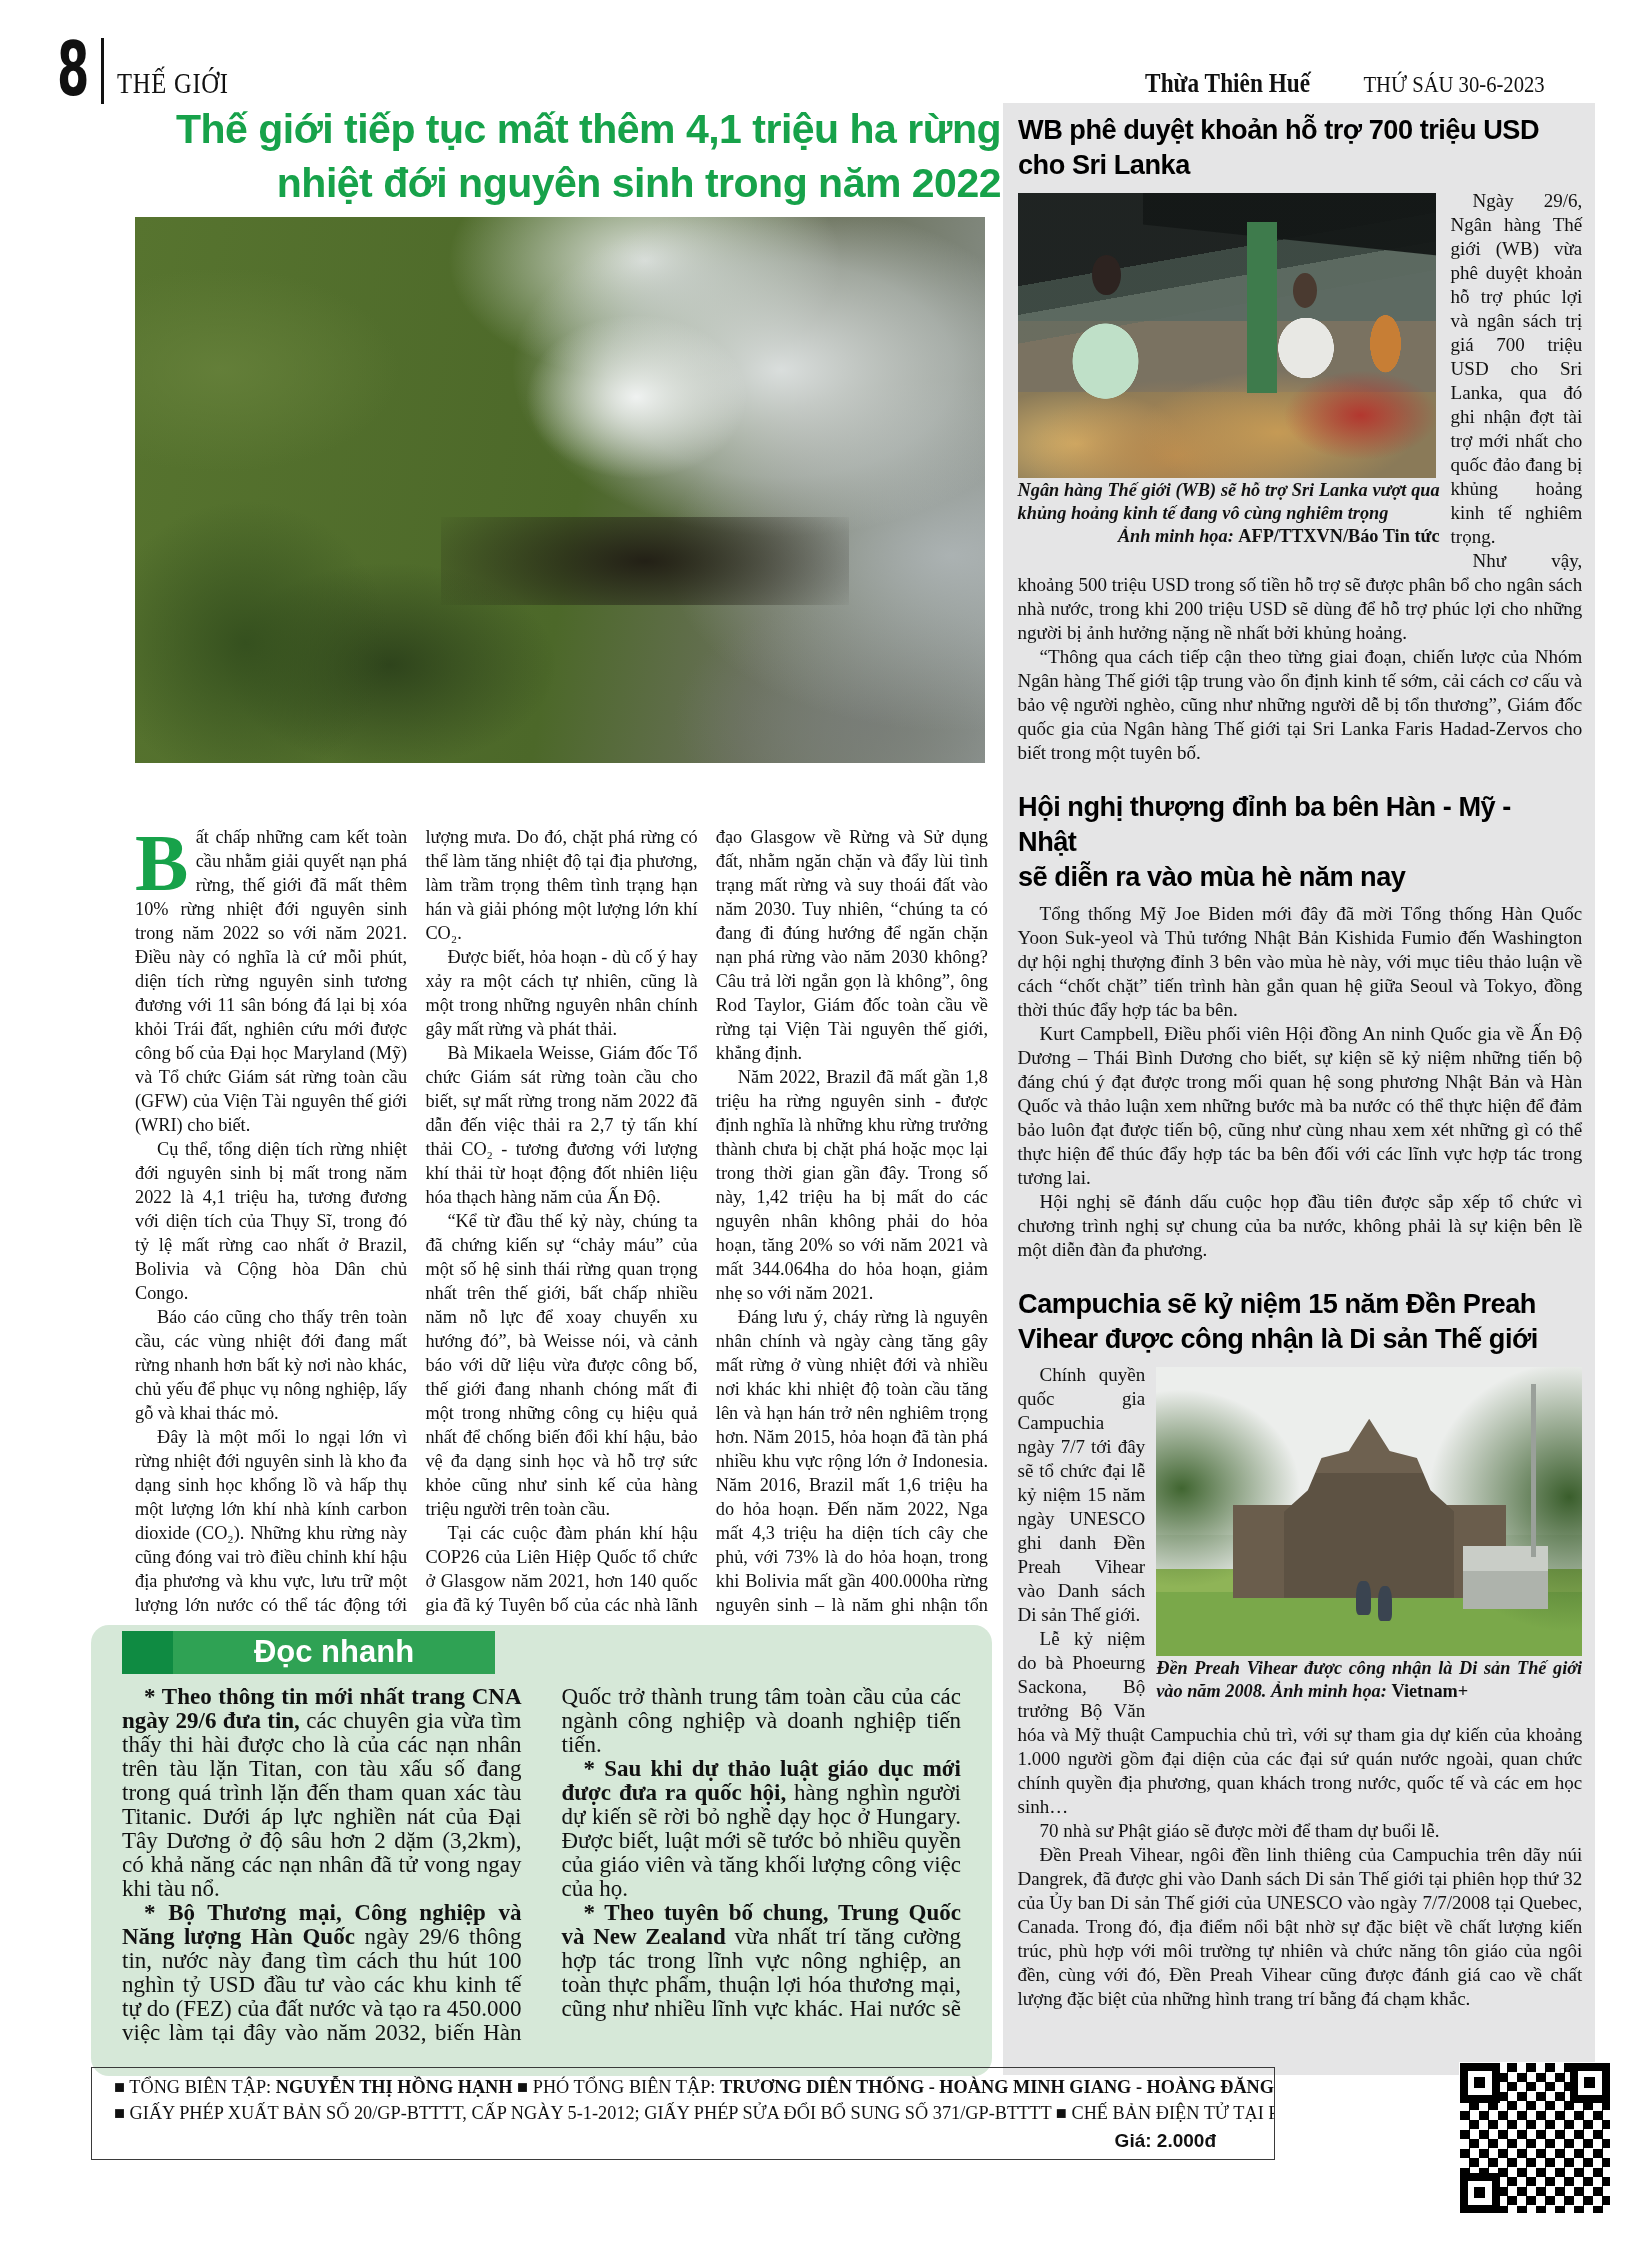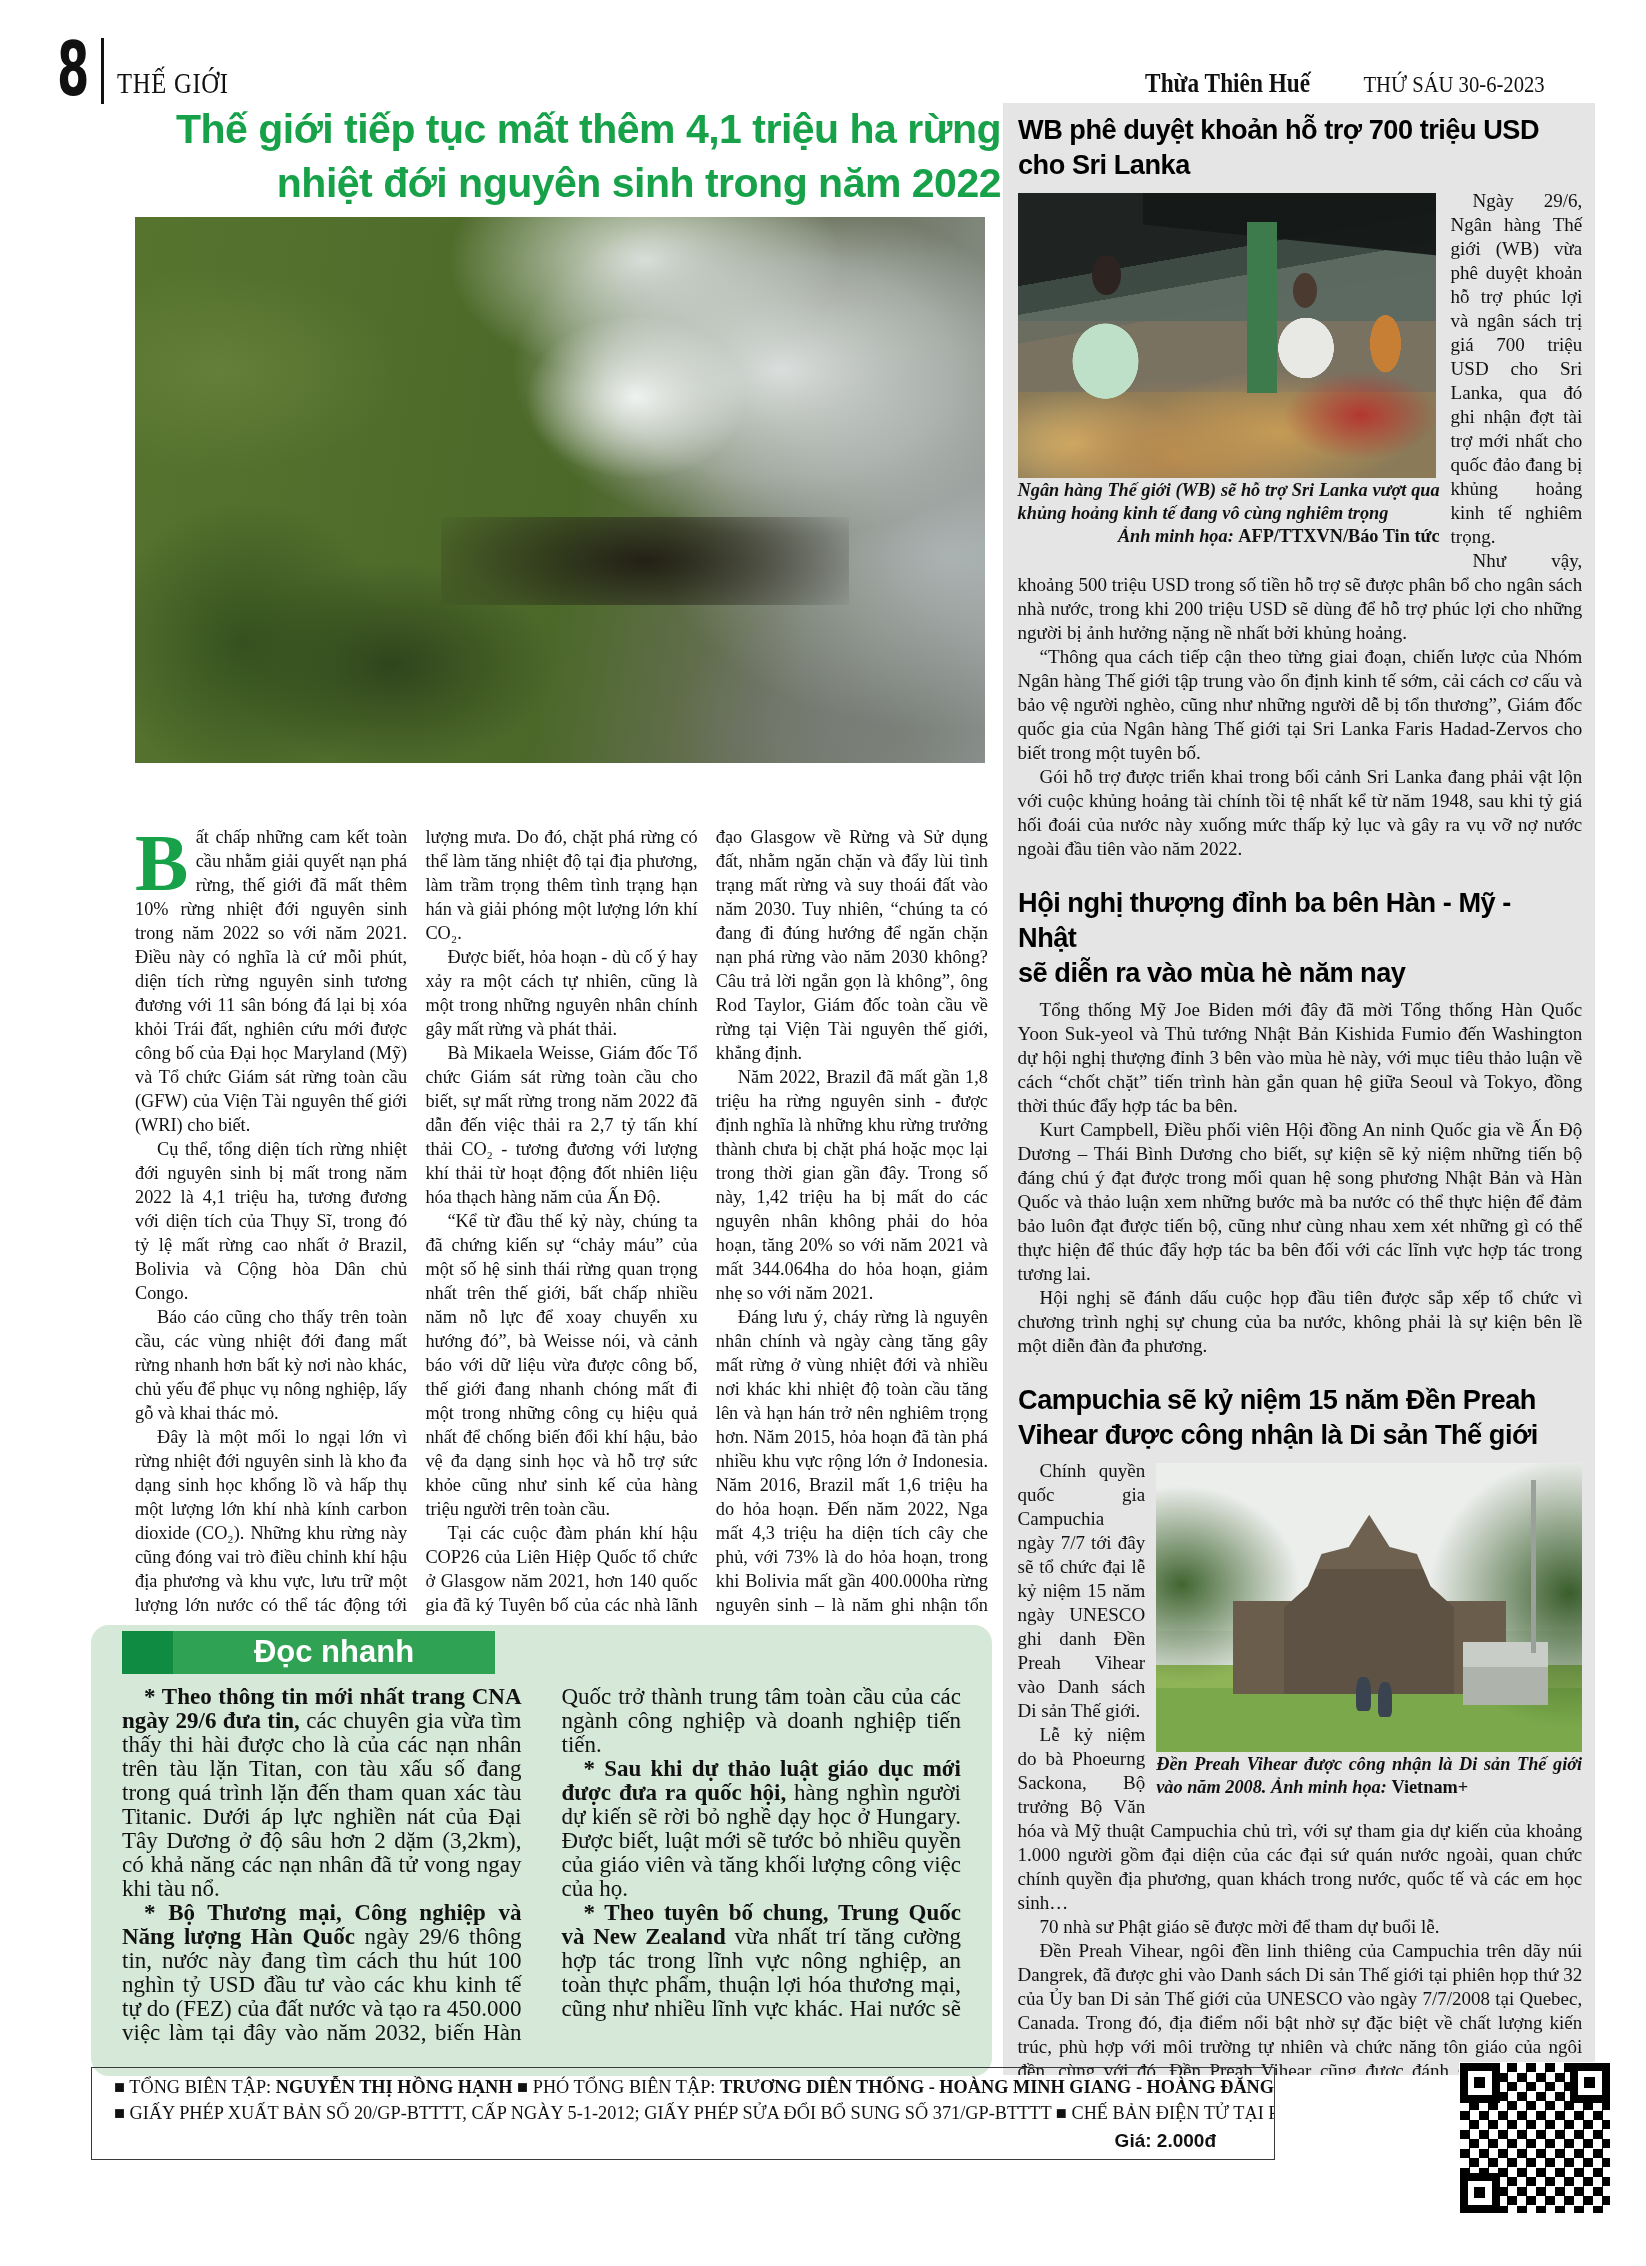--- a/index.html
+++ b/index.html
@@ -153,21 +153,20 @@
             <div class="fig-right"></div>
             <div class="fig-orange"></div>
           </div>
           <div class="sb-cap"><i><span>Ngân hàng Thế giới (WB) sẽ hỗ trợ Sri Lanka vượt qua khủng hoảng kinh tế đang vô cùng nghiêm trọng</span></i>
             <div class="cap-right"><i><span>Ảnh minh họa: </span></i><span class="credit">AFP/TTXVN/Báo Tin tức</span></div>
           </div>
         </div>
         <p>Ngày 29/6, Ngân hàng Thế giới (WB) vừa phê duyệt khoản hỗ trợ phúc lợi và ngân sách trị giá 700 triệu USD cho Sri Lanka, qua đó ghi nhận đợt tài trợ mới nhất cho quốc đảo đang bị khủng hoảng kinh tế nghiêm trọng.</p>
         <p>Như vậy, khoảng 500 triệu USD trong số tiền hỗ trợ sẽ được phân bổ cho ngân sách nhà nước, trong khi 200 triệu USD sẽ dùng để hỗ trợ phúc lợi cho những người bị ảnh hưởng nặng nề nhất bởi khủng hoảng.</p>
         <p>“Thông qua cách tiếp cận theo từng giai đoạn, chiến lược của Nhóm Ngân hàng Thế giới tập trung vào ổn định kinh tế sớm, cải cách cơ cấu và bảo vệ người nghèo, cũng như những người dễ bị tổn thương”, Giám đốc quốc gia của Ngân hàng Thế giới tại Sri Lanka Faris Hadad-Zervos cho biết trong một tuyên bố.</p>
-        <p>Gói hỗ trợ được triển khai trong bối cảnh Sri Lanka đang phải vật lộn với cuộc khủng hoảng tài chính tồi tệ nhất kể từ năm 1948, sau khi tỷ giá hối đoái của nước này xuống mức thấp kỷ lục và gây ra vụ vỡ nợ nước ngoài đầu tiên vào năm 2022.</p>
       </div>
     </div>
 
     <div style="margin-top:24px;">
       <div class="sb-title">
         <div>Hội nghị thượng đỉnh ba bên Hàn - Mỹ - Nhật</div>
         <div>sẽ diễn ra vào mùa hè năm nay</div>
       </div>
       <div class="sb-text" style="margin-top:7.3px;">
         <p>Tổng thống Mỹ Joe Biden mới đây đã mời Tổng thống Hàn Quốc Yoon Suk-yeol và Thủ tướng Nhật Bản Kishida Fumio đến Washington dự hội nghị thượng đỉnh 3 bên vào mùa hè này, với mục tiêu thảo luận về cách “chốt chặt” tiến trình hàn gắn quan hệ giữa Seoul và Tokyo, đồng thời thúc đẩy hợp tác ba bên.</p>

